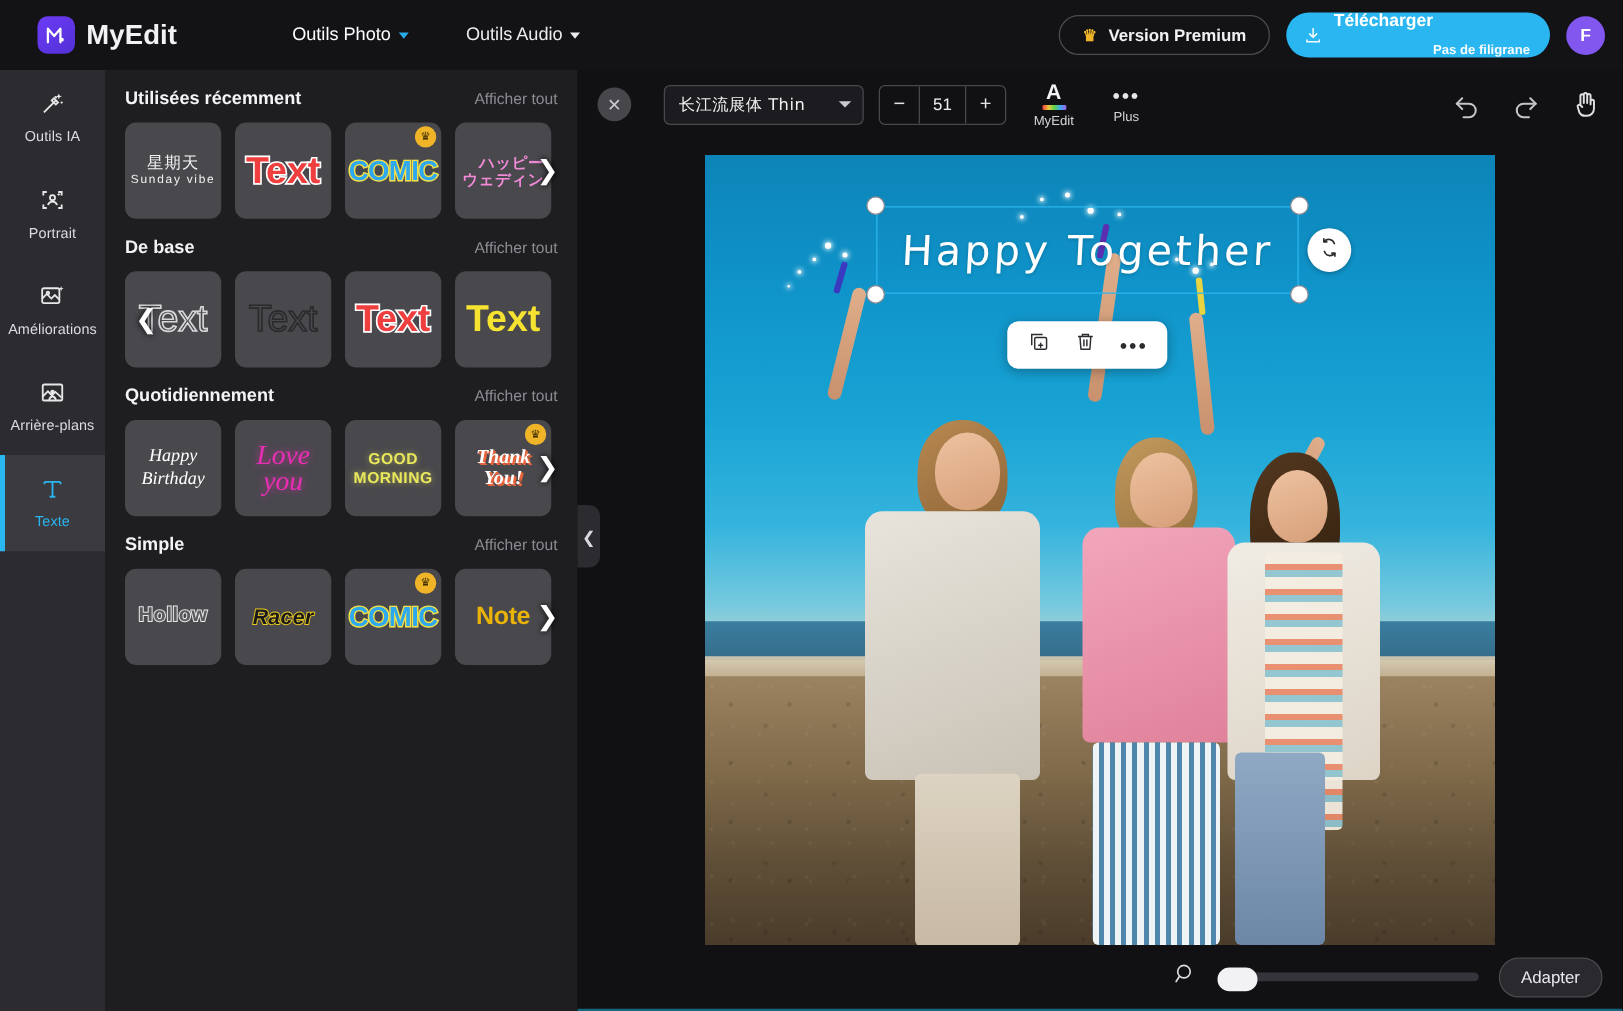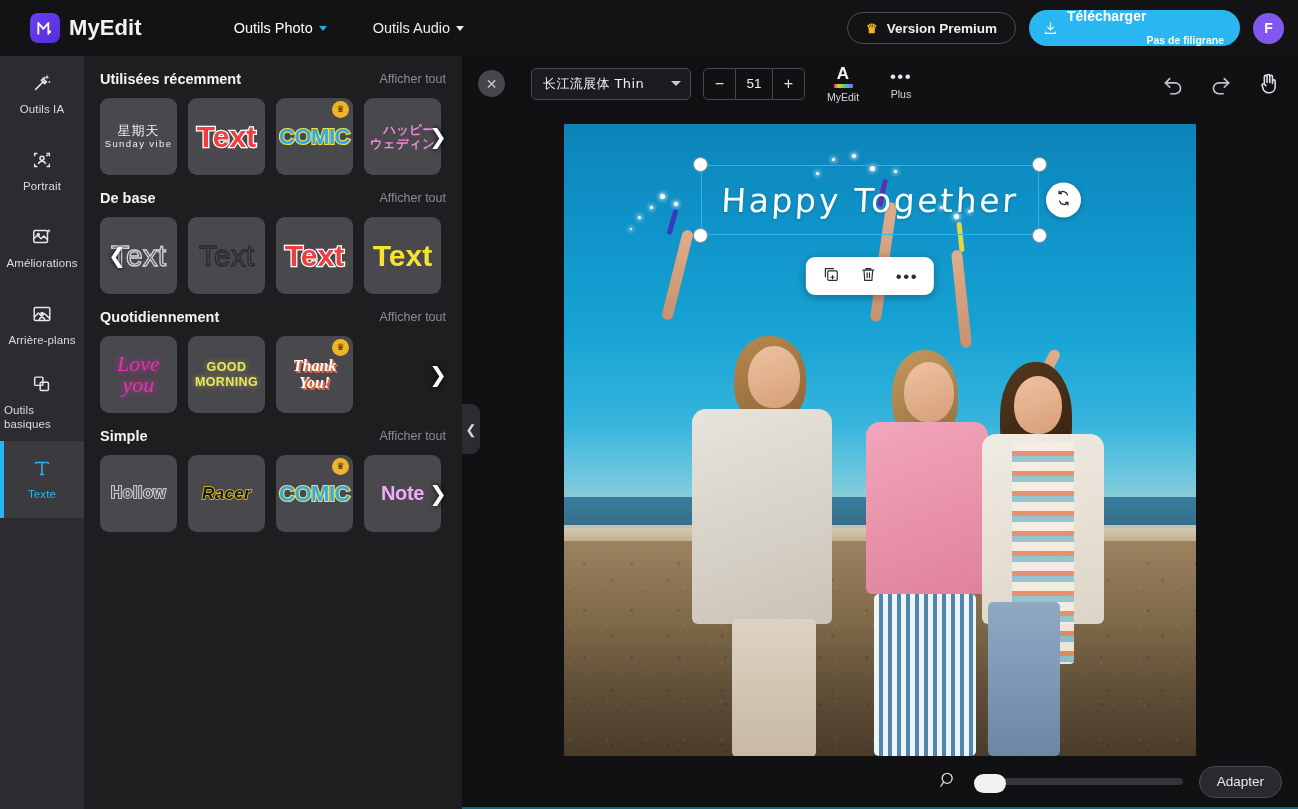--- a/index.html
+++ b/index.html
@@ -173,21 +173,21 @@
     font-size: 16px; font-weight: bold; color: #5a5a5f;
     -webkit-text-stroke: 1.6px #e8e8ea; paint-order: stroke fill;
     letter-spacing: .5px;
   }
   .t-racer {
     font-size: 17px; font-weight: bold; font-style: italic; color: #18181a;
     -webkit-text-stroke: 1.5px #e8c820; paint-order: stroke fill;
     letter-spacing: .3px;
   }
   .t-note {
-    font-size: 20px; font-weight: bold; color: #f0abfc; letter-spacing: -.3px;
+    font-size: 20px; font-weight: bold; color: #eab308; letter-spacing: -.3px;
   }
 
   
   .collapse-handle {
     position: absolute; left: 462px; top: 404px; width: 18px; height: 50px;
     background: #2c2c30; border-radius: 0 9px 9px 0;
     display: flex; align-items: center; justify-content: center;
     color: #d9d9dd; font-size: 13px; cursor: pointer; z-index: 25;
   }
 
@@ -466,29 +466,20 @@
         <svg viewBox="0 0 24 24">
             <rect x="3.5" y="5" width="17" height="14" rx="1.4"></rect>
             <path d="M3.5 15.5l4.5-4.5 3.5 3.5 3-3 5.5 5"></path>
             <circle cx="12" cy="11.5" r="2" fill="#e7e7ea" stroke="none"></circle>
             <path d="M9 18.5c.6-2 1.7-3 3-3s2.4 1 3 3" fill="none"></path>
           </svg>
       </span>
       <span class="r-label">Arrière-plans</span>
     </div>
 
-    <div class="rail-item">
-      <span>
-        <svg viewBox="0 0 24 24">
-            <rect x="4" y="4.5" width="9" height="9" rx="1"></rect>
-            <rect x="10" y="10" width="9" height="9" rx="1"></rect>
-          </svg>
-      </span>
-      <span class="r-label">Outils basiques</span>
-    </div>
 
     <div class="rail-item active">
       <span>
         <svg viewBox="0 0 24 24">
             <path d="M5 6h14M5 6v2M19 6v2M12 6v13M9.5 19h5"></path>
           </svg>
       </span>
       <span class="r-label">Texte</span>
     </div>
 
@@ -546,20 +537,26 @@
         <div class="row-arrow left">❮</div>
       </div>
     </div>
 
     <div class="section">
       <div class="section-head">
         <span class="section-title">Quotidiennement</span>
         <span class="section-all">Afficher tout</span>
       </div>
       <div class="thumb-row">
+        <div class="thumb">
+          <div class="tw t-happy-bd">
+            <div>Happy</div>
+            <div>Birthday</div>
+          </div>
+        </div>
         <div class="thumb">
           <div class="tw t-love">
             <div>Love</div>
             <div>you</div>
           </div>
         </div>
         <div class="thumb">
           <div class="tw t-goodm">
             <div>GOOD</div>
             <div>MORNING</div>

